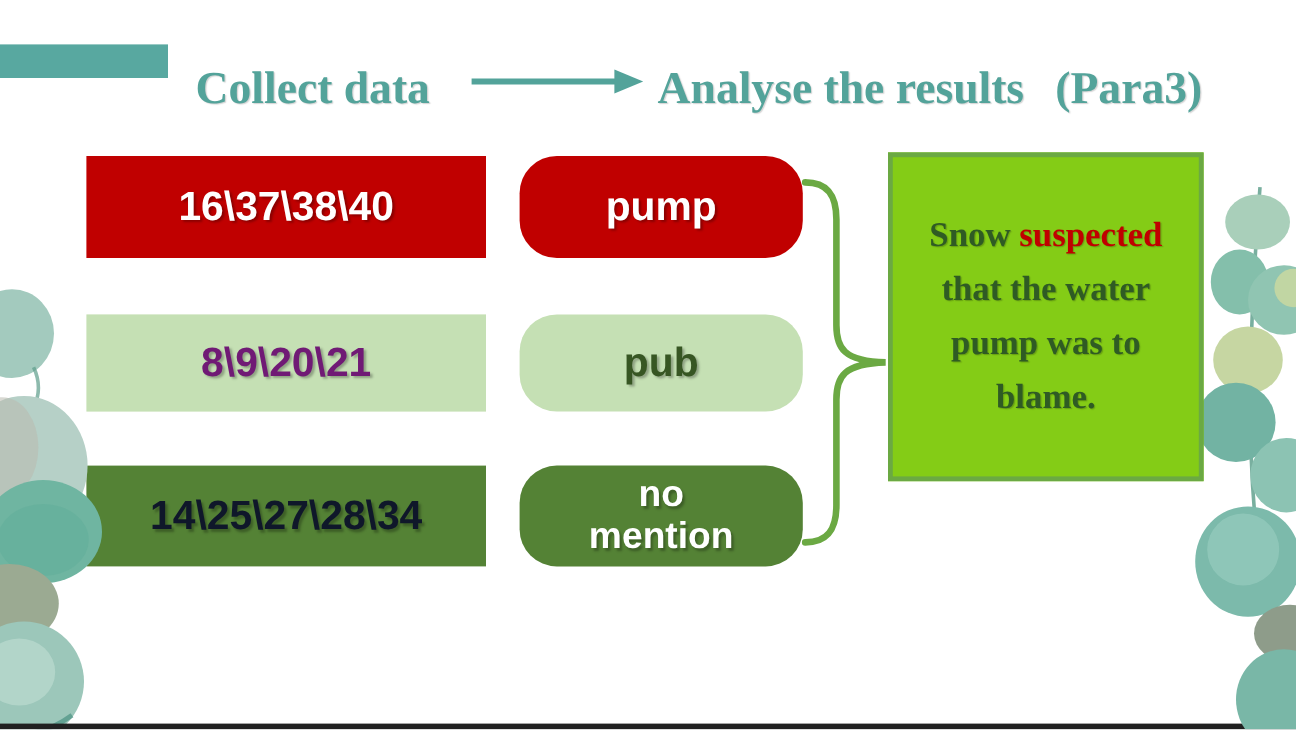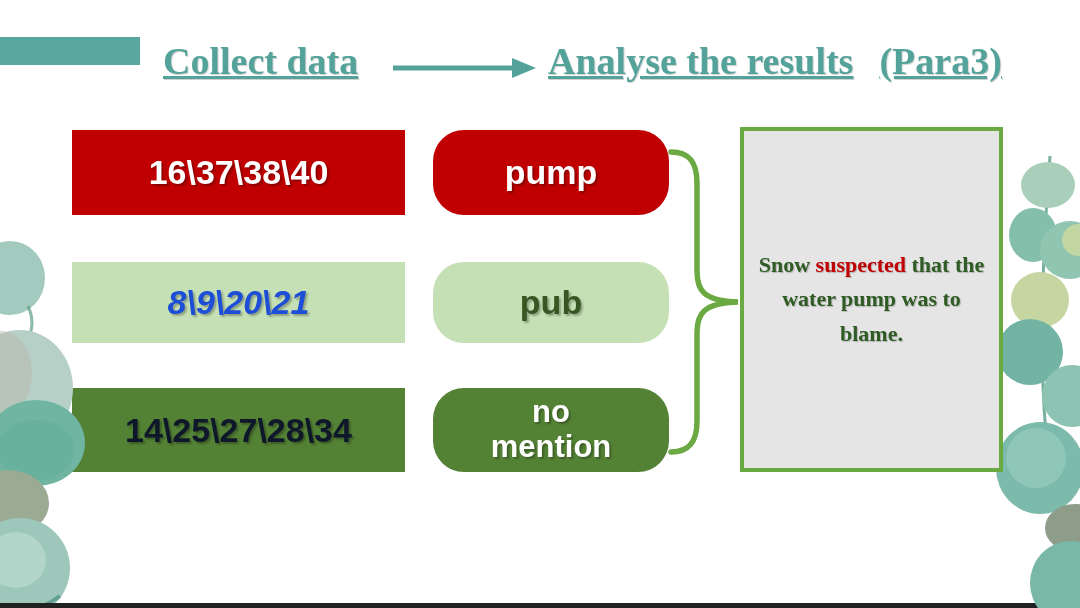--- a/index.html
+++ b/index.html
@@ -9,23 +9,23 @@
     --panel-green:#2F5B24;
     --red:#C00000;
   }
   *{margin:0;padding:0;box-sizing:border-box;}
   html,body{width:1080px;height:608px;}
   body{font-family:"Liberation Sans","DejaVu Sans",sans-serif;background:#fff;}
   .slide{position:relative;width:1080px;height:608px;background:#ffffff;overflow:hidden;}
 
   
   .accent-bar{position:absolute;left:0;top:37px;width:140px;height:28px;background:var(--teal-bar);}
-  .hdr{position:absolute;top:39px;font-family:"Liberation Serif","DejaVu Serif",serif;
+  .hdr{position:absolute;top:52px;font-family:"Liberation Serif","DejaVu Serif",serif;
        font-weight:bold;font-size:38px;color:var(--teal);white-space:nowrap;
-       text-shadow:1px 1px 1px rgba(0,0,0,0.18);text-decoration:underline;}
+       text-shadow:1px 1px 1px rgba(0,0,0,0.18);}
   .hdr1{left:163px;}
   .hdr2{left:548px;}
   .hdr2 .suffix{margin-left:26px;}
   .arrow-svg{position:absolute;left:388px;top:50px;}
   .arrow-svg line{stroke:var(--teal);stroke-width:5;}
   .arrow-svg polygon{fill:var(--teal);}
 
   
   .cell{position:absolute;display:flex;align-items:center;justify-content:center;
         font-weight:bold;font-size:34px;text-align:center;line-height:1.12;
@@ -35,25 +35,25 @@
   .r0{top:130px;height:85px;text-align:center;}
   .r1{top:262px;height:81px;}
   .r2{top:388px;height:84px;}
   .wrap-narrow{display:inline-block;max-width:150px;font-size:31px;}
 
   
   .brace{position:absolute;left:0;top:0;pointer-events:none;}
   .brace path{stroke:var(--accent-green);stroke-width:5.5;fill:none;stroke-linecap:round;}
 
   
-  .panel{position:absolute;left:740px;top:127px;width:263px;height:345px;
-         background:#e5e5e5;border:4px solid var(--accent-green);
+  .panel{position:absolute;left:740px;top:127px;width:263px;height:274px;
+         background:#84cc16;border:4px solid var(--accent-green);
          display:flex;align-items:center;justify-content:center;
          font-family:"Liberation Serif","DejaVu Serif",serif;font-weight:bold;
-         font-size:22px;line-height:1.55;color:var(--panel-green);
+         font-size:29px;line-height:1.55;color:var(--panel-green);
          text-align:center;padding:6px 12px;z-index:3;
          text-shadow:1px 1px 1px rgba(0,0,0,0.22);}
   .panel .hl-red{color:var(--red);}
 
   
   .deco{position:absolute;pointer-events:none;}
   .deco-left{left:-12px;top:228px;}
   .deco-right{left:988px;top:128px;z-index:2;}
 
   .bottom-strip{position:absolute;left:0;bottom:0;width:1080px;height:5px;background:#212121;}
@@ -65,21 +65,21 @@
 
   <div class="accent-bar"></div>
   <div class="hdr hdr1">Collect data</div>
   <svg class="arrow-svg" width="152" height="36" viewBox="0 0 152 36">
     <line x1="5" y1="18" x2="126" y2="18"></line>
     <polygon points="124,8 148,18 124,28"></polygon>
   </svg>
   <div class="hdr hdr2"><span>Analyse the results</span><span class="suffix">(Para3)</span></div>
 
   <div class="cell col-num r0" style="background: rgb(192, 0, 0); color: rgb(255, 255, 255);">16\37\38\40</div>
-  <div class="cell col-num r1" style="background: rgb(197, 224, 180); color: #1d4ed8; font-style: italic;">8\9\20\21</div>
+  <div class="cell col-num r1" style="background: rgb(197, 224, 180); color: #701a75;">8\9\20\21</div>
   <div class="cell col-num r2" style="background: rgb(84, 130, 53); color: #0f172a;">14\25\27\28\34</div>
 
   <div class="cell col-lab r0" style="background: rgb(192, 0, 0); color: rgb(255, 255, 255);">pump</div>
   <div class="cell col-lab r2" style="background: rgb(84, 130, 53); color: rgb(255, 255, 255);">
       <span class="wrap-narrow">no mention</span>
     </div>
   <div class="cell col-lab r1" style="background: rgb(197, 224, 180); color: rgb(55, 86, 35);">pub</div>
 
   <svg class="brace" width="1080" height="608" viewBox="0 0 1080 608">
     <path d="M 671 152

